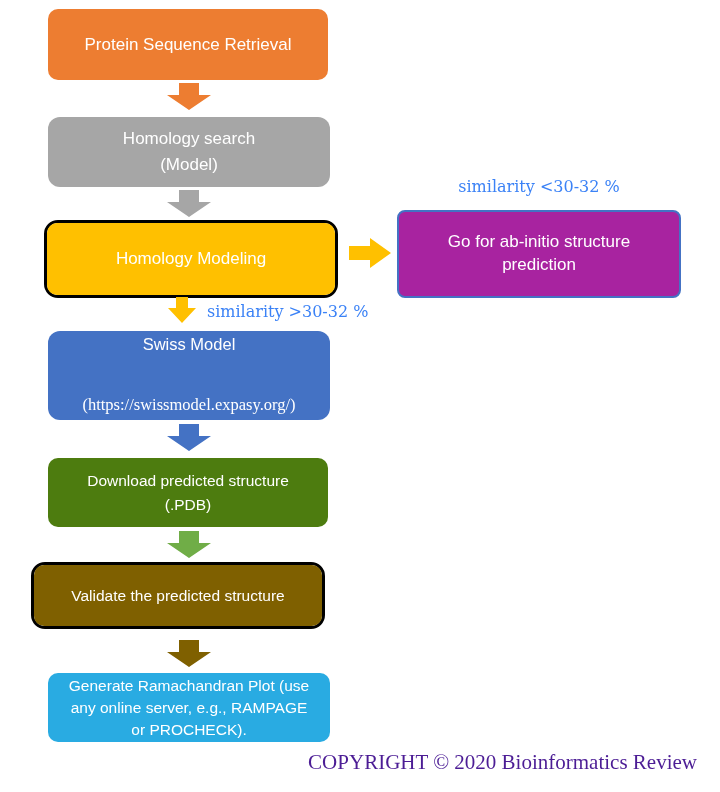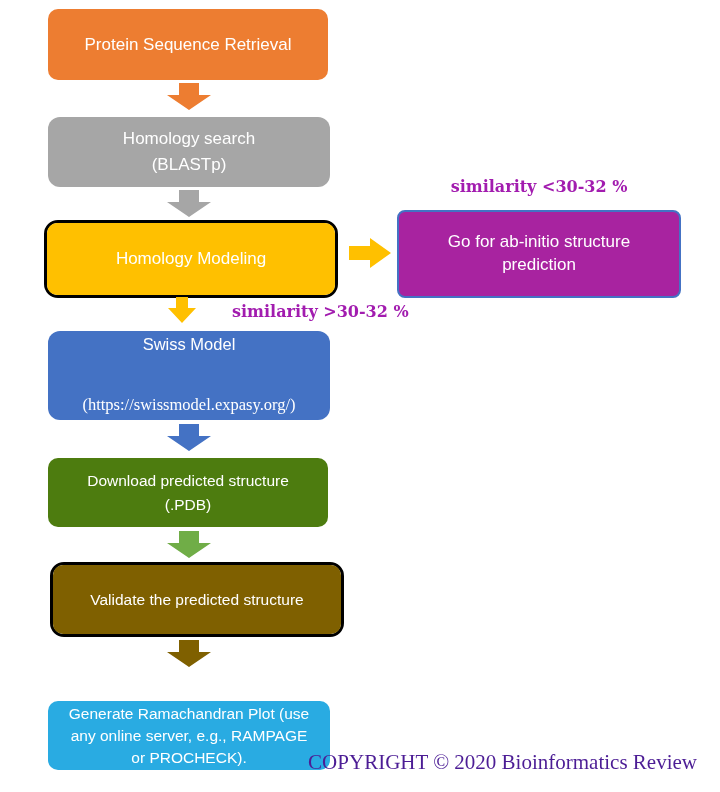--- a/index.html
+++ b/index.html
@@ -37,21 +37,21 @@
     border: 3px solid #000000;
     background: #ffffff;
     padding: 0;
     display: flex;
   }
   .outline-modeling {
     left: 44px; top: 220px; width: 294px; height: 78px;
     border-radius: 14px;
   }
   .outline-validate {
-    left: 50px; top: 562px; width: 294px; height: 75px;
+    left: 31px; top: 562px; width: 294px; height: 67px;
     border-radius: 14px;
   }
   .inner-fill {
     flex: 1;
     display: flex;
     flex-direction: column;
     justify-content: center;
     align-items: center;
     text-align: center;
     color: #ffffff;
@@ -76,39 +76,39 @@
     width: 250px; word-break: break-all; line-height: 24px; font-family: Liberation Serif, serif;
   }
   .box-download {
     left: 48px; top: 458px; width: 280px; height: 69px;
     background: #4d7c0f; border-radius: 10px;
     font-size: 15.5px; line-height: 24px;
   }
   .box-ramachandran {
     left: 48px; top: 673px; width: 282px; height: 69px;
     background: #29ABE2; border-radius: 10px;
-    font-size: 15.5px; line-height: 22px; margin-top: 28px;
+    font-size: 15.5px; line-height: 22px;
   }
   .arrow { position: absolute; }
   .fill-orange { fill: #ED7D31; }
   .fill-gray   { fill: #A6A6A6; }
   .fill-gold   { fill: #FFC000; }
   .fill-blue   { fill: #4472C4; }
   .fill-green  { fill: #70AD47; }
   .fill-olive  { fill: #7F6000; }
   .sim-label {
     position: absolute;
     font-family: "DejaVu Serif", serif;
-    font-weight: bold;
+    font-weight: normal;
     font-size: 16px;
-    color: #a21caf;
+    color: #3b82f6;
     white-space: nowrap;
   }
   .sim-low { left: 397px; top: 177px; width: 284px; text-align: center; }
-  .sim-high { left: 207px; top: 302px; margin-left: 25px; }
+  .sim-high { left: 207px; top: 302px; }
   .copyright {
     position: absolute;
     right: 23px; top: 750px;
     font-family: "Liberation Serif", serif;
     font-size: 21px;
     color: #4c1d95;
     white-space: nowrap;
   }
 </style>
 </head>
@@ -119,21 +119,21 @@
   <div class="box box-retrieval">
     <div>Protein Sequence Retrieval</div>
   </div>
 
   <svg class="arrow" style="left:167px; top:83px;" width="44" height="27" viewBox="0 0 44 27">
     <polygon class="fill-orange" points="12,0 32,0 32,12 44,12 22,27 0,12 12,12"></polygon>
   </svg>
 
   <div class="box box-homology-search">
     <div>Homology search</div>
-    <div>(BLASTp)</div>
+    <div>(Model)</div>
   </div>
 
   <svg class="arrow" style="left:167px; top:190px;" width="44" height="27" viewBox="0 0 44 27">
     <polygon class="fill-gray" points="12,0 32,0 32,12 44,12 22,27 0,12 12,12"></polygon>
   </svg>
 
   <div class="outlined outline-modeling">
     <div class="inner-fill inner-modeling">
       <div>Homology Modeling</div>
     </div>

